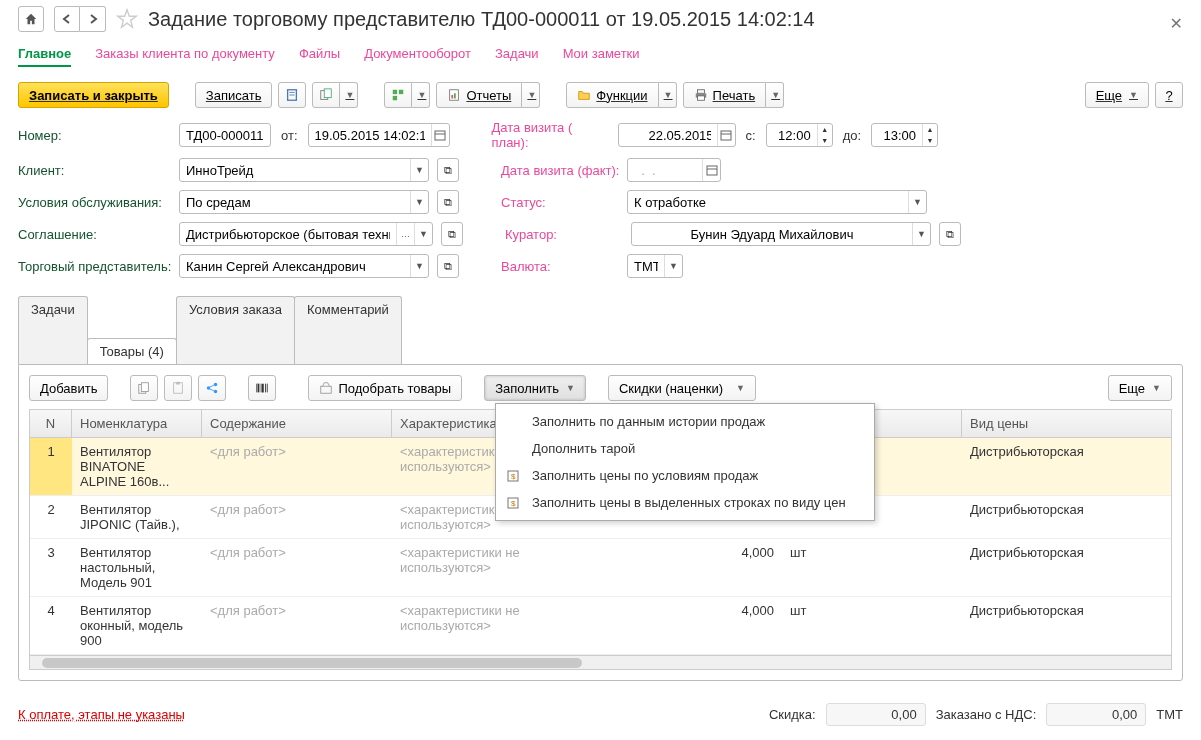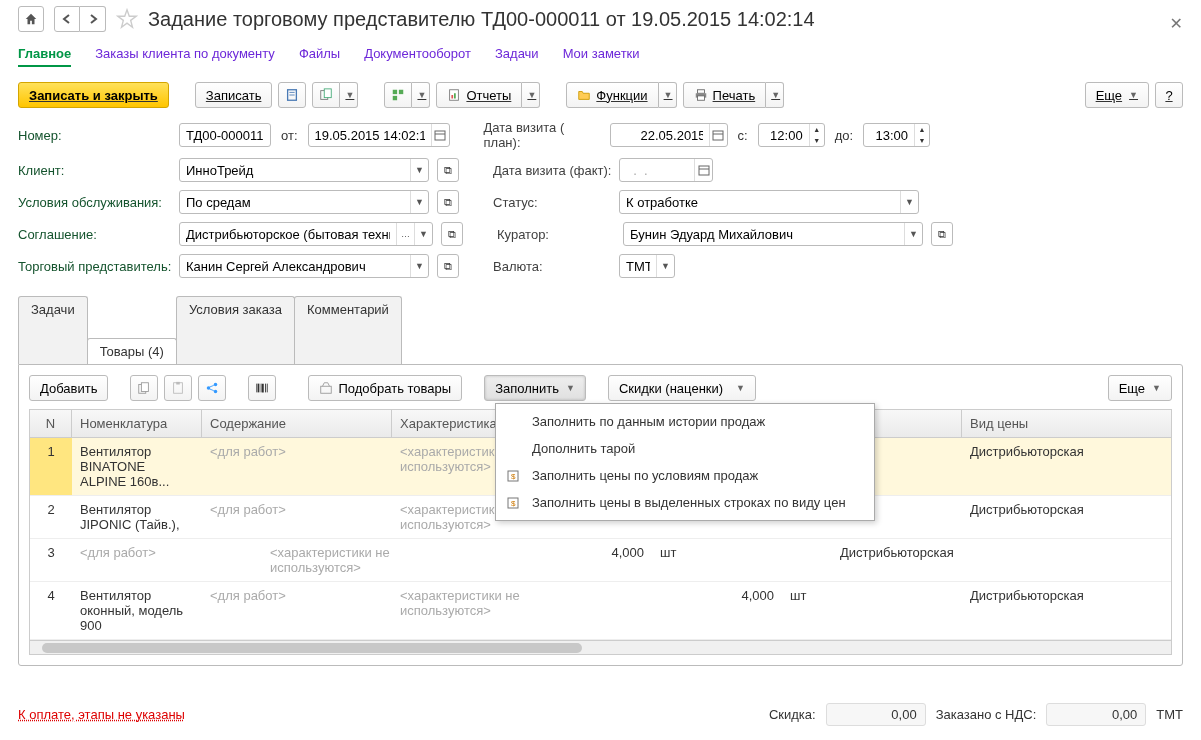--- a/index.html
+++ b/index.html
@@ -8,38 +8,38 @@
 .header-bar { display: flex; align-items: center; padding: 6px 18px 6px 18px; gap: 10px; }
 .nav-btn { width: 26px; height: 26px; border: 1px solid #bbb; border-radius: 3px; background: #fff; display: inline-flex; align-items: center; justify-content: center; cursor: pointer; }
 .nav-group { display: flex; }
 .nav-group .nav-btn:first-child { border-radius: 3px 0 0 3px; }
 .nav-group .nav-btn:last-child { border-radius: 0 3px 3px 0; border-left: none; }
 .star-icon { color: #ccc; font-size: 20px; display: inline-flex; align-items: center; }
 .title { font-size: 20px; color: #333; font-weight: normal; }
 .close-x { position: absolute; right: 18px; top: 14px; color: #777; cursor: pointer; font-size: 16px; }
 
 .tabs-main { display: flex; gap: 24px; padding: 4px 18px 0 18px; border-bottom: 1px solid transparent; }
-.tabs-main a { color: #6d28d9; text-decoration: none; padding: 4px 0; cursor: pointer; }
+.tabs-main a { color: #ec4899; text-decoration: none; padding: 4px 0; cursor: pointer; }
 .tabs-main a.active { color: #009646; border-bottom: 2px solid #009646; font-weight: bold; }
 
 .toolbar { display: flex; align-items: center; padding: 14px 18px 12px 18px; gap: 6px; text-decoration: underline; }
 .btn { height: 26px; border: 1px solid #bbb; border-radius: 3px; background: linear-gradient(#fff, #f3f3f3); padding: 0 10px; display: inline-flex; align-items: center; gap: 5px; cursor: pointer; font-size: 13px; }
 .btn.yellow { background: linear-gradient(#ffe15a, #ffc500); border-color: #d4a500; font-weight: bold; }
 .btn.icon-only { width: 28px; padding: 0; justify-content: center; }
 .btn .caret { font-size: 9px; color: #666; margin-left: 2px; }
 .btn-split { display: inline-flex; }
 .btn-split .btn:first-child { border-radius: 3px 0 0 3px; }
 .btn-split .btn.caret-part { border-left: none; border-radius: 0 3px 3px 0; width: 18px; padding: 0; justify-content: center; }
 .toolbar-spacer { flex: 1; }
 .question-btn { width: 26px; }
 
 .form-area { padding: 0 18px; }
 .form-row { display: flex; align-items: center; margin-bottom: 8px; gap: 6px; }
 .form-label { width: 155px; color: #14532d; }
-.form-label2 { width: 120px; color: #404040; margin-left: 28px; }
+.form-label2 { width: 120px; color: #ec4899; margin-left: 36px; }
 .input-wrap { display: inline-flex; align-items: center; border: 1px solid #bbb; height: 24px; background: #fff; border-radius: 3px; }
 .input-wrap input { border: none; height: 22px; padding: 0 6px; font-size: 13px; outline: none; background: transparent; }
 .input-wrap .input-btn { width: 18px; height: 22px; border-left: 1px solid #ddd; display: inline-flex; align-items: center; justify-content: center; cursor: pointer; font-size: 9px; color: #555; }
 .ext-btn { width: 22px; height: 24px; border: 1px solid #bbb; border-radius: 3px; display: inline-flex; align-items: center; justify-content: center; cursor: pointer; margin-left: 2px; background: #fff; font-size: 11px; }
 .stepper { display: inline-flex; flex-direction: column; border-left: 1px solid #ddd; }
 .stepper span { width: 14px; height: 11px; font-size: 7px; display: flex; align-items: center; justify-content: center; cursor: pointer; }
 
 .sub-tabs-wrap { padding: 10px 18px 0 18px; }
 .sub-tabs { display: flex; }
 .sub-tab { border: 1px solid #bbb; border-bottom: none; padding: 5px 12px; background: #f2f2f2; cursor: pointer; margin-right: -1px; border-radius: 3px 3px 0 0; }
@@ -280,21 +280,21 @@
   <div class="form-row">
     <span class="form-label">Соглашение:</span>
     <span class="input-wrap">
       <input style="width: 216px;" value="Дистрибьюторское (бытовая техника)">
       <span class="input-btn">…</span>
       <span class="input-btn">▼</span>
     </span>
     <span class="ext-btn">⧉</span>
     <span class="form-label2">Куратор:</span>
     <span class="input-wrap">
-      <input style="width: 280px;" value="Бунин Эдуард Михайлович">
+      <input style="width: 280px; text-align: center;" value="Бунин Эдуард Михайлович">
       <span class="input-btn">▼</span>
     </span>
     <span class="ext-btn">⧉</span>
   </div>
 
   <div class="form-row">
     <span class="form-label">Торговый представитель:</span>
     <span class="input-wrap">
       <input style="width: 230px;" value="Канин Сергей Александрович">
       <span class="input-btn">▼</span>
@@ -423,20 +423,21 @@
             <div class="gc col-n">2</div>
             <div class="gc col-nom">Вентилятор JIPONIC (Тайв.),</div>
             <div class="gc col-sod placeholder-text">&lt;для работ&gt;</div>
             <div class="gc col-char placeholder-text">&lt;характеристики не используются&gt;</div>
             <div class="gc col-qty"></div>
             <div class="gc col-unit"></div>
             <div class="gc col-price">Дистрибьюторская</div>
           </div>
           <div class="grid-row">
             <div class="gc col-n">3</div>
+            <div class="gc col-nom">Вентилятор настольный, Модель 901</div>
             <div class="gc col-sod placeholder-text">&lt;для работ&gt;</div>
             <div class="gc col-char placeholder-text">&lt;характеристики не используются&gt;</div>
             <div class="gc col-qty">4,000</div>
             <div class="gc col-unit">шт</div>
             <div class="gc col-price">Дистрибьюторская</div>
           </div>
           <div class="grid-row">
             <div class="gc col-n">4</div>
             <div class="gc col-nom">Вентилятор оконный, модель 900</div>
             <div class="gc col-sod placeholder-text">&lt;для работ&gt;</div>

